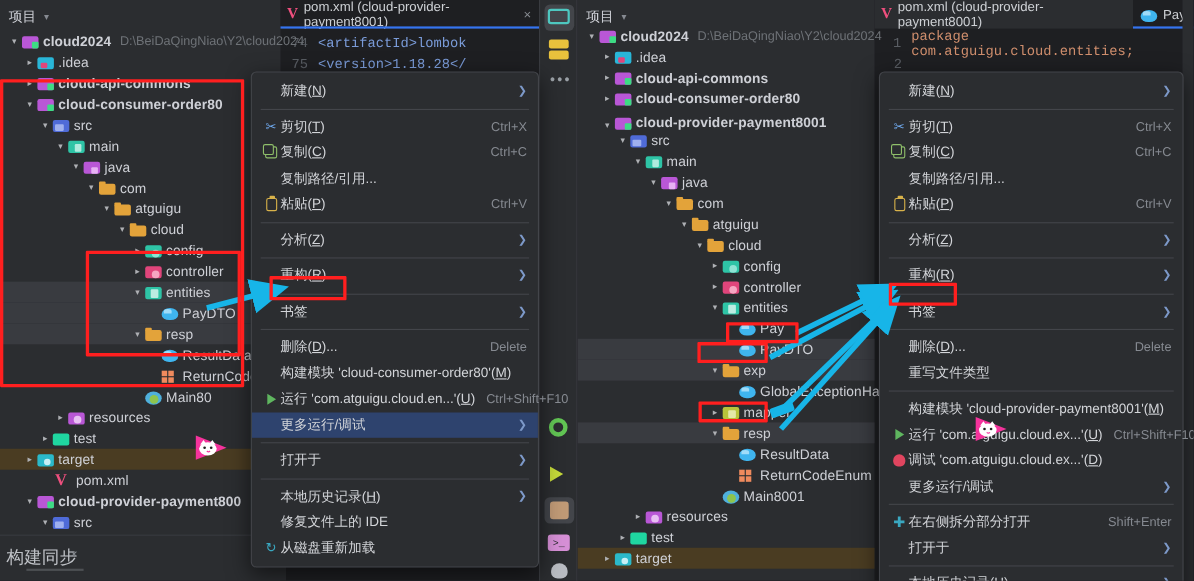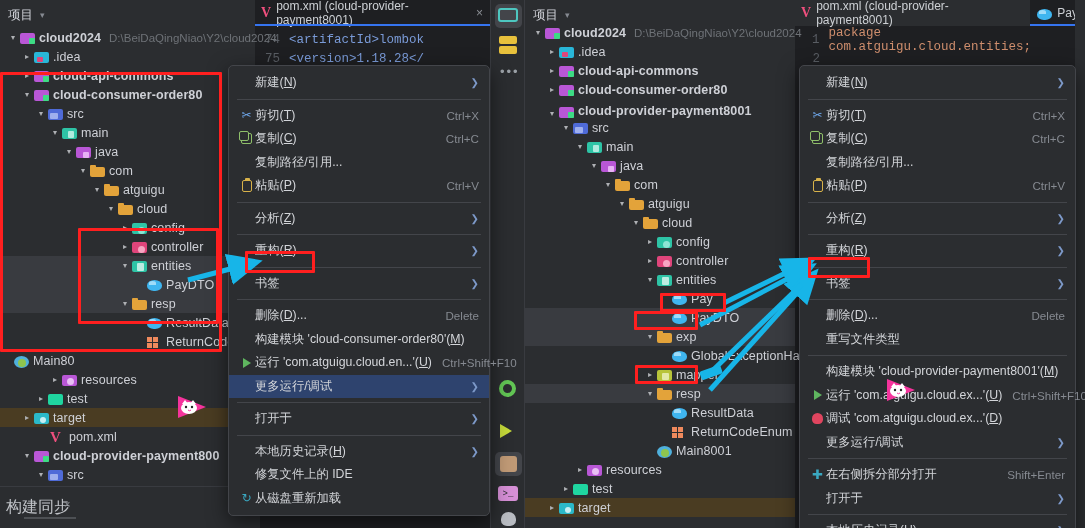--- a/index.html
+++ b/index.html
@@ -253,21 +253,21 @@
         <div class="row" style="padding-left: 132px;">
           <span class="arrow none"></span>
           <span class="ic ic-class"></span>
           <span class="lbl">ResultData</span>
         </div>
         <div class="row" style="padding-left: 132px;">
           <span class="arrow none"></span>
           <span class="ic ic-enum"></span>
           <span class="lbl">ReturnCodeEnum</span>
         </div>
-        <div class="row" style="">
+        <div class="row" style="padding-left: 118px;">
           <span class="arrow none"></span>
           <span class="ic ic-app"></span>
           <span class="lbl">Main80</span>
         </div>
         <div class="row" style="padding-left: 48px;">
           <span class="arrow closed"></span>
           <span class="ic ic-res"></span>
           <span class="lbl">resources</span>
         </div>
         <div class="row" style="padding-left: 34px;">

